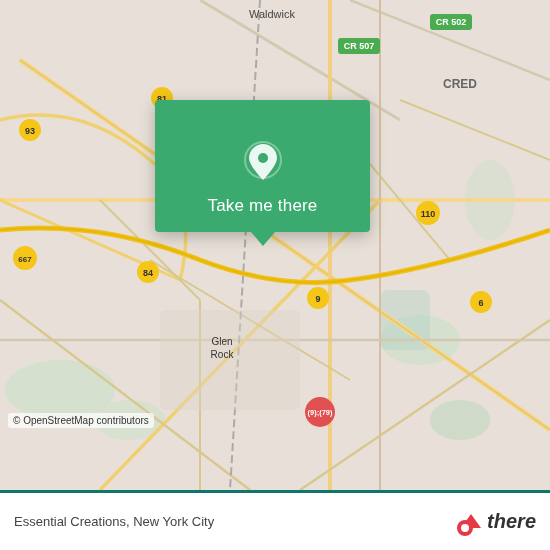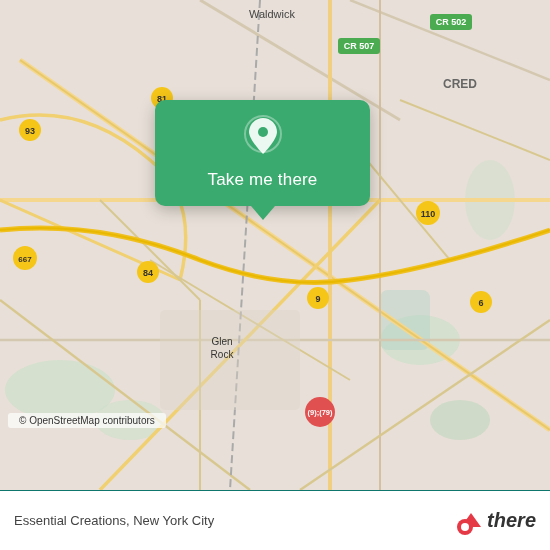--- a/index.html
+++ b/index.html
@@ -30,25 +30,25 @@
       left: 0;
     }
 
     
     #popup-card {
       position: absolute;
       top: 100px;
       left: 155px;
       width: 215px;
       background: #3aaa6e;
-      border-radius: 10px;
+      border-radius: 4px;
       display: flex;
       flex-direction: column;
       align-items: center;
-      padding: 12px 18px 16px 18px;
+      padding: 38px 18px 16px 18px;
       box-shadow: 0 4px 16px rgba(0,0,0,0.25);
       z-index: 10;
     }
 
     #popup-card::after {
       content: '';
       position: absolute;
       bottom: -14px;
       left: 50%;
       transform: translateX(-50%);
@@ -72,21 +72,21 @@
     }
 
     
     #footer-bar {
       width: 550px;
       height: 60px;
       background: #fff;
       display: flex;
       align-items: center;
       padding: 0 14px;
-      border-top: 1px solid #0f766e;
+      border-top: 3px solid #0f766e;
       position: relative;
       z-index: 5;
     }
 
     #footer-logo {
       margin-left: auto;
       display: flex;
       align-items: center;
     }
 
@@ -97,21 +97,21 @@
     }
 
     
     #osm-attribution {
       position: absolute;
       bottom: 62px;
       left: 8px;
       font-size: 10px;
       color: #333;
       background: rgba(255,255,255,0.7);
-      padding: 2px 11px;
+      padding: 2px 5px;
       border-radius: 3px;
       z-index: 6;
     }
 
     #moovit-icon {
       width: 32px;
       height: 32px;
     }
 
     #moovit-text {

